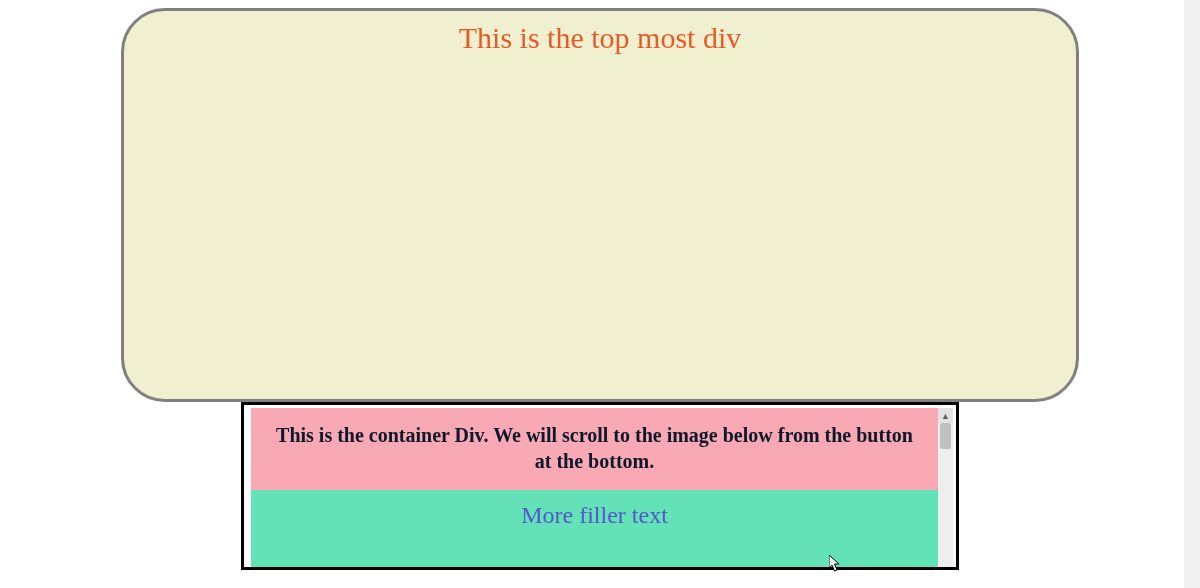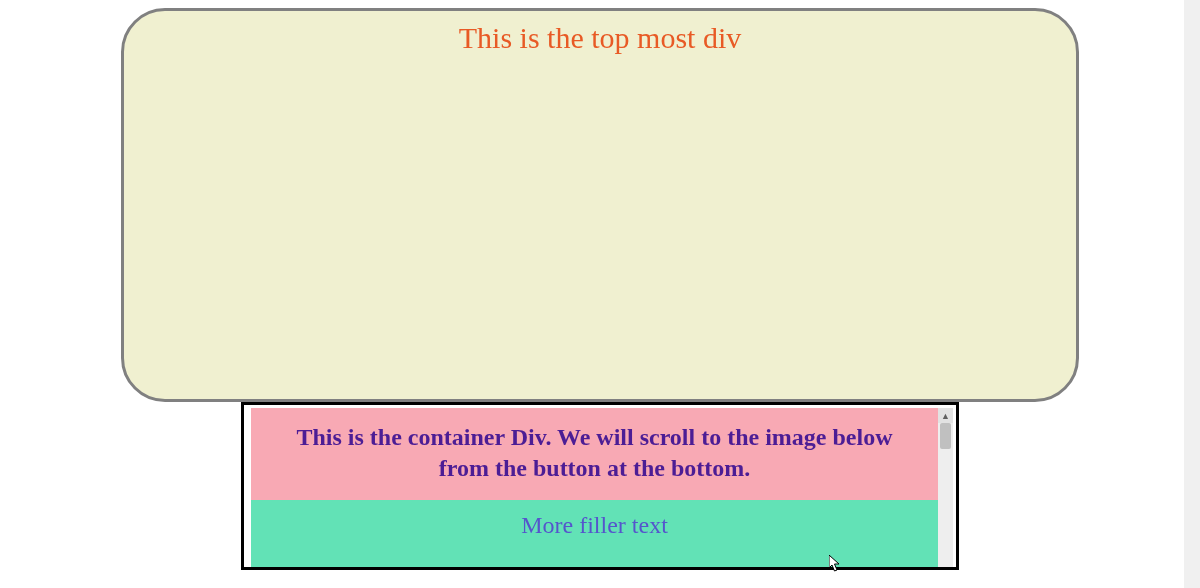--- a/index.html
+++ b/index.html
@@ -53,23 +53,23 @@
       right: 18px;
       bottom: 0;
       overflow: hidden;
     }
     .pink-box {
       background: #f8a9b4;
       padding: 14px 20px 16px 20px;
       text-align: center;
     }
     .pink-box-text {
-      color: #4c1d95;
+      color: #0f172a;
       font-weight: bold;
-      font-size: 24px;
+      font-size: 20px;
       line-height: 1.3;
     }
     .green-box {
       background: #62e2b6;
       padding: 12px 10px 60px 10px;
       text-align: center;
     }
     .green-box-text {
       color: #5555cc;
       font-size: 24px;

